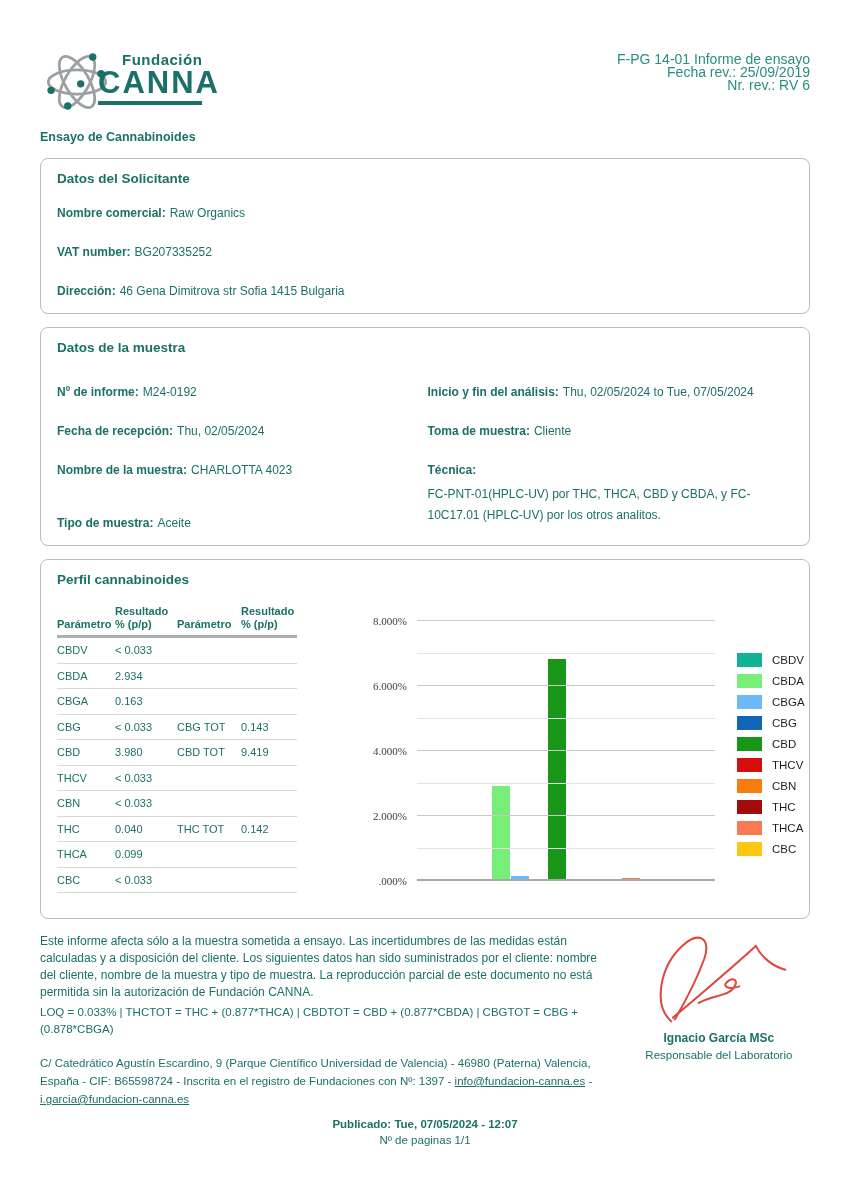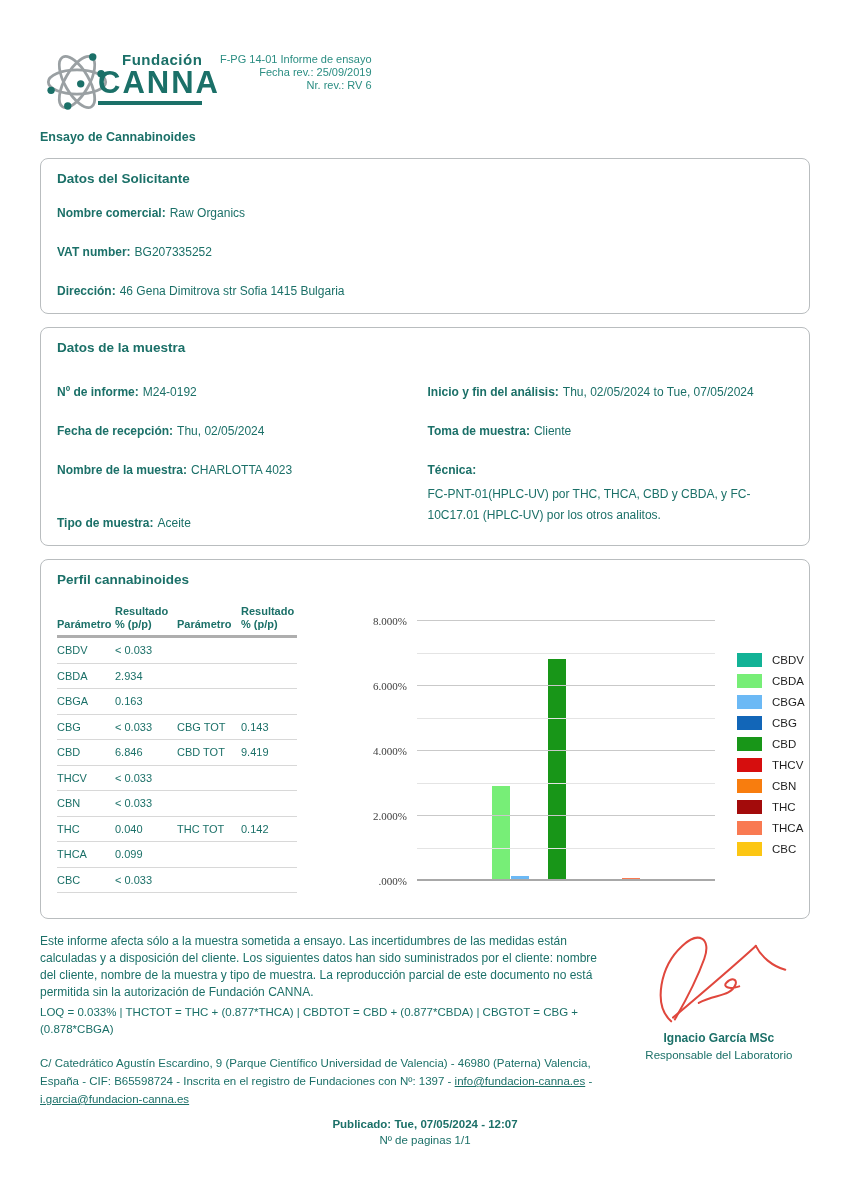--- a/index.html
+++ b/index.html
@@ -1,28 +1,28 @@
 <!DOCTYPE html>
 <html><head>
 <meta charset="utf-8">
 <style>
   * { margin:0; padding:0; box-sizing:border-box; }
   html,body { background:#ffffff; }
   body { width:848px; height:1200px; font-family:"Liberation Sans", sans-serif; color:#1b7068; }
   .page { width:848px; height:1200px; padding:45px 38px 0 40px; overflow:hidden; position:relative; }
 
   
-  .header { display:flex; justify-content:flex-start; align-items:flex-start; }
+  .header { display:flex; justify-content:space-between; align-items:flex-start; }
   .logo { display:flex; align-items:flex-start; }
   .atom { width:74px; height:74px; flex:0 0 auto; }
   .logo-text { margin-left:-16px; margin-top:6px; }
   .logo-top { font-size:15px; font-weight:bold; letter-spacing:0.5px; margin-left:24px; }
   .logo-main { font-size:31px; font-weight:bold; letter-spacing:2px; line-height:30px; }
   .logo-underline { height:4px; background:#1b7068; width:104px; margin-top:3px; }
-  .doc-info { text-align:right; font-size:11px; line-height:13px; color:#2a8d82; padding-top:8px; }
+  .doc-info { text-align:right; font-size:14px; line-height:13px; color:#2a8d82; padding-top:8px; }
 
   .cert { font-size:12.5px; line-height:16px; margin-top:10px; }
   .bold { font-weight:bold; }
 
   
   .box { border:1px solid #b9bdbf; border-radius:8px; padding:12px 16px 10px 16px; margin-top:13px; width:770px; }
   .box h2 { font-size:13.5px; font-weight:bold; margin-bottom:10px; }
   .field { font-size:12px; line-height:23px;margin-top:16px; }
   .lbl { font-weight:bold; margin-right:4px; }
 
@@ -165,21 +165,21 @@
               <span class="tc tc4"></span>
             </div>
             <div class="trow">
               <span class="tc tc1">CBG</span>
               <span class="tc tc2">&lt; 0.033</span>
               <span class="tc tc3">CBG TOT</span>
               <span class="tc tc4">0.143</span>
             </div>
             <div class="trow">
               <span class="tc tc1">CBD</span>
-              <span class="tc tc2">6.846</span>
+              <span class="tc tc2">3.980</span>
               <span class="tc tc3">CBD TOT</span>
               <span class="tc tc4">9.419</span>
             </div>
             <div class="trow">
               <span class="tc tc1">THCV</span>
               <span class="tc tc2">&lt; 0.033</span>
               <span class="tc tc3"></span>
               <span class="tc tc4"></span>
             </div>
             <div class="trow">

